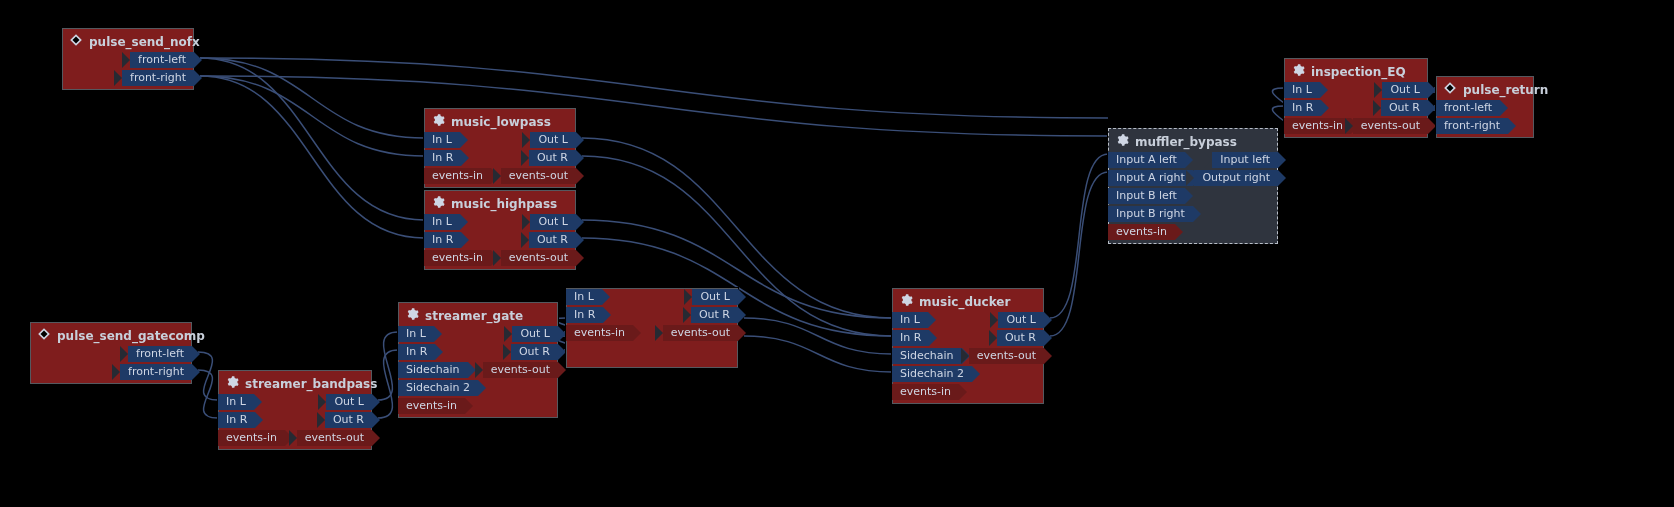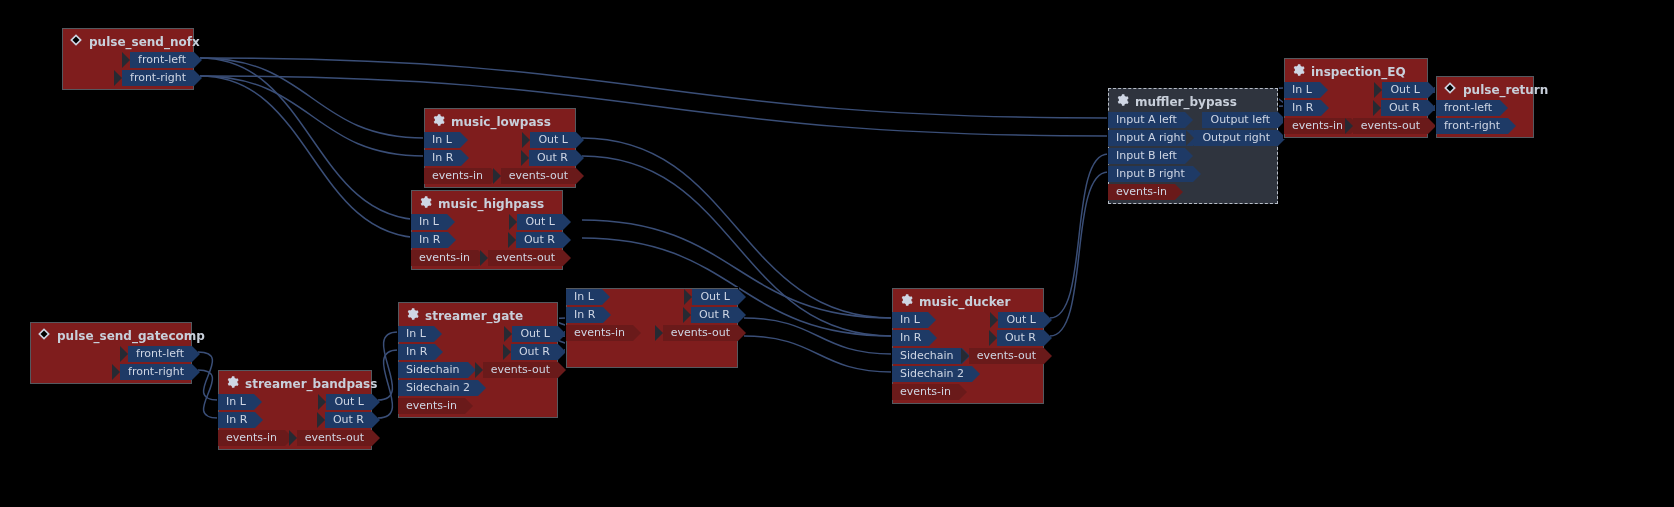--- a/index.html
+++ b/index.html
@@ -17,20 +17,21 @@
   }
   .node{
     position:absolute;
     background:#7f1d1d;
     border:1px solid #55595f;
     box-shadow:0 0 0 1px #000;
   }
   .node.selected{
     background:#2f343e;
     border:1px dashed #b7bdc6;
+    margin-top:40px;
   }
   .title{
     display:flex;align-items:center;gap:6px;
     padding:4px 8px 2px 6px;
     font-weight:700;color:#c8cfda;
     white-space:nowrap;
   }
   .title svg{width:14px;height:14px;flex:none;}
   .rows{position:relative;}
   .port{
@@ -164,21 +165,21 @@
       </div>
       <div class="rows" style="height: 54px;">
         <span class="port in" style="top: 0px;">In L</span>
         <span class="port out" style="top: 0px;">Out L</span>
         <span class="port in" style="top: 18px;">In R</span>
         <span class="port out" style="top: 18px;">Out R</span>
         <span class="port in ev" style="top: 36px;">events-in</span>
         <span class="port out ev" style="top: 36px;">events-out</span>
       </div>
     </div>
-    <div class="node" style="left: 411px; top: 190px; width: 150px; height: 78px;">
+    <div class="node" style="left: 424px; top: 190px; width: 150px; height: 78px;">
       <div class="title">
         <span><svg viewBox="0 0 24 24">
             <path fill="#cfd6e4" d="M12 8a4 4 0 1 0 0 8 4 4 0 0 0 0-8zm9.4 4a7.5 7.5 0 0 0-.12-1.3l2.1-1.6-2-3.5-2.5.9a7.6 7.6 0 0 0-2.3-1.3L16 2h-4l-.6 2.7a7.6 7.6 0 0 0-2.3 1.3l-2.5-.9-2 3.5 2.1 1.6A7.5 7.5 0 0 0 6.6 12c0 .44.04.87.12 1.3l-2.1 1.6 2 3.5 2.5-.9a7.6 7.6 0 0 0 2.3 1.3L12 22h4l.6-2.7a7.6 7.6 0 0 0 2.3-1.3l2.5.9 2-3.5-2.1-1.6c.08-.43.12-.86.12-1.3z"></path>
           </svg></span>
         <span>music_highpass</span>
       </div>
       <div class="rows" style="height: 54px;">
         <span class="port in" style="top: 0px;">In L</span>
         <span class="port out" style="top: 0px;">Out L</span>
         <span class="port in" style="top: 18px;">In R</span>
@@ -217,21 +218,21 @@
     </div>
     <div class="node selected" style="left: 1108px; top: 88px; width: 168px; height: 114px;">
       <div class="title">
         <span><svg viewBox="0 0 24 24">
             <path fill="#cfd6e4" d="M12 8a4 4 0 1 0 0 8 4 4 0 0 0 0-8zm9.4 4a7.5 7.5 0 0 0-.12-1.3l2.1-1.6-2-3.5-2.5.9a7.6 7.6 0 0 0-2.3-1.3L16 2h-4l-.6 2.7a7.6 7.6 0 0 0-2.3 1.3l-2.5-.9-2 3.5 2.1 1.6A7.5 7.5 0 0 0 6.6 12c0 .44.04.87.12 1.3l-2.1 1.6 2 3.5 2.5-.9a7.6 7.6 0 0 0 2.3 1.3L12 22h4l.6-2.7a7.6 7.6 0 0 0 2.3-1.3l2.5.9 2-3.5-2.1-1.6c.08-.43.12-.86.12-1.3z"></path>
           </svg></span>
         <span>muffler_bypass</span>
       </div>
       <div class="rows" style="height: 90px; padding-left: 19px;">
         <span class="port in" style="top: 0px;">Input A left</span>
-        <span class="port out" style="top: 0px;">Output left</span>
+        <span class="port out" style="top: 0px;">Input left</span>
         <span class="port in" style="top: 18px;">Input A right</span>
         <span class="port out" style="top: 18px;">Output right</span>
         <span class="port in" style="top: 36px; text-align: right;">Input B left</span>
         <span class="port in" style="top: 54px;">Input B right</span>
         <span class="port in ev" style="top: 72px;">events-in</span>
       </div>
     </div>
     <div class="node" style="left: 1284px; top: 58px; width: 142px; height: 78px;">
       <div class="title">
         <span><svg viewBox="0 0 24 24">

